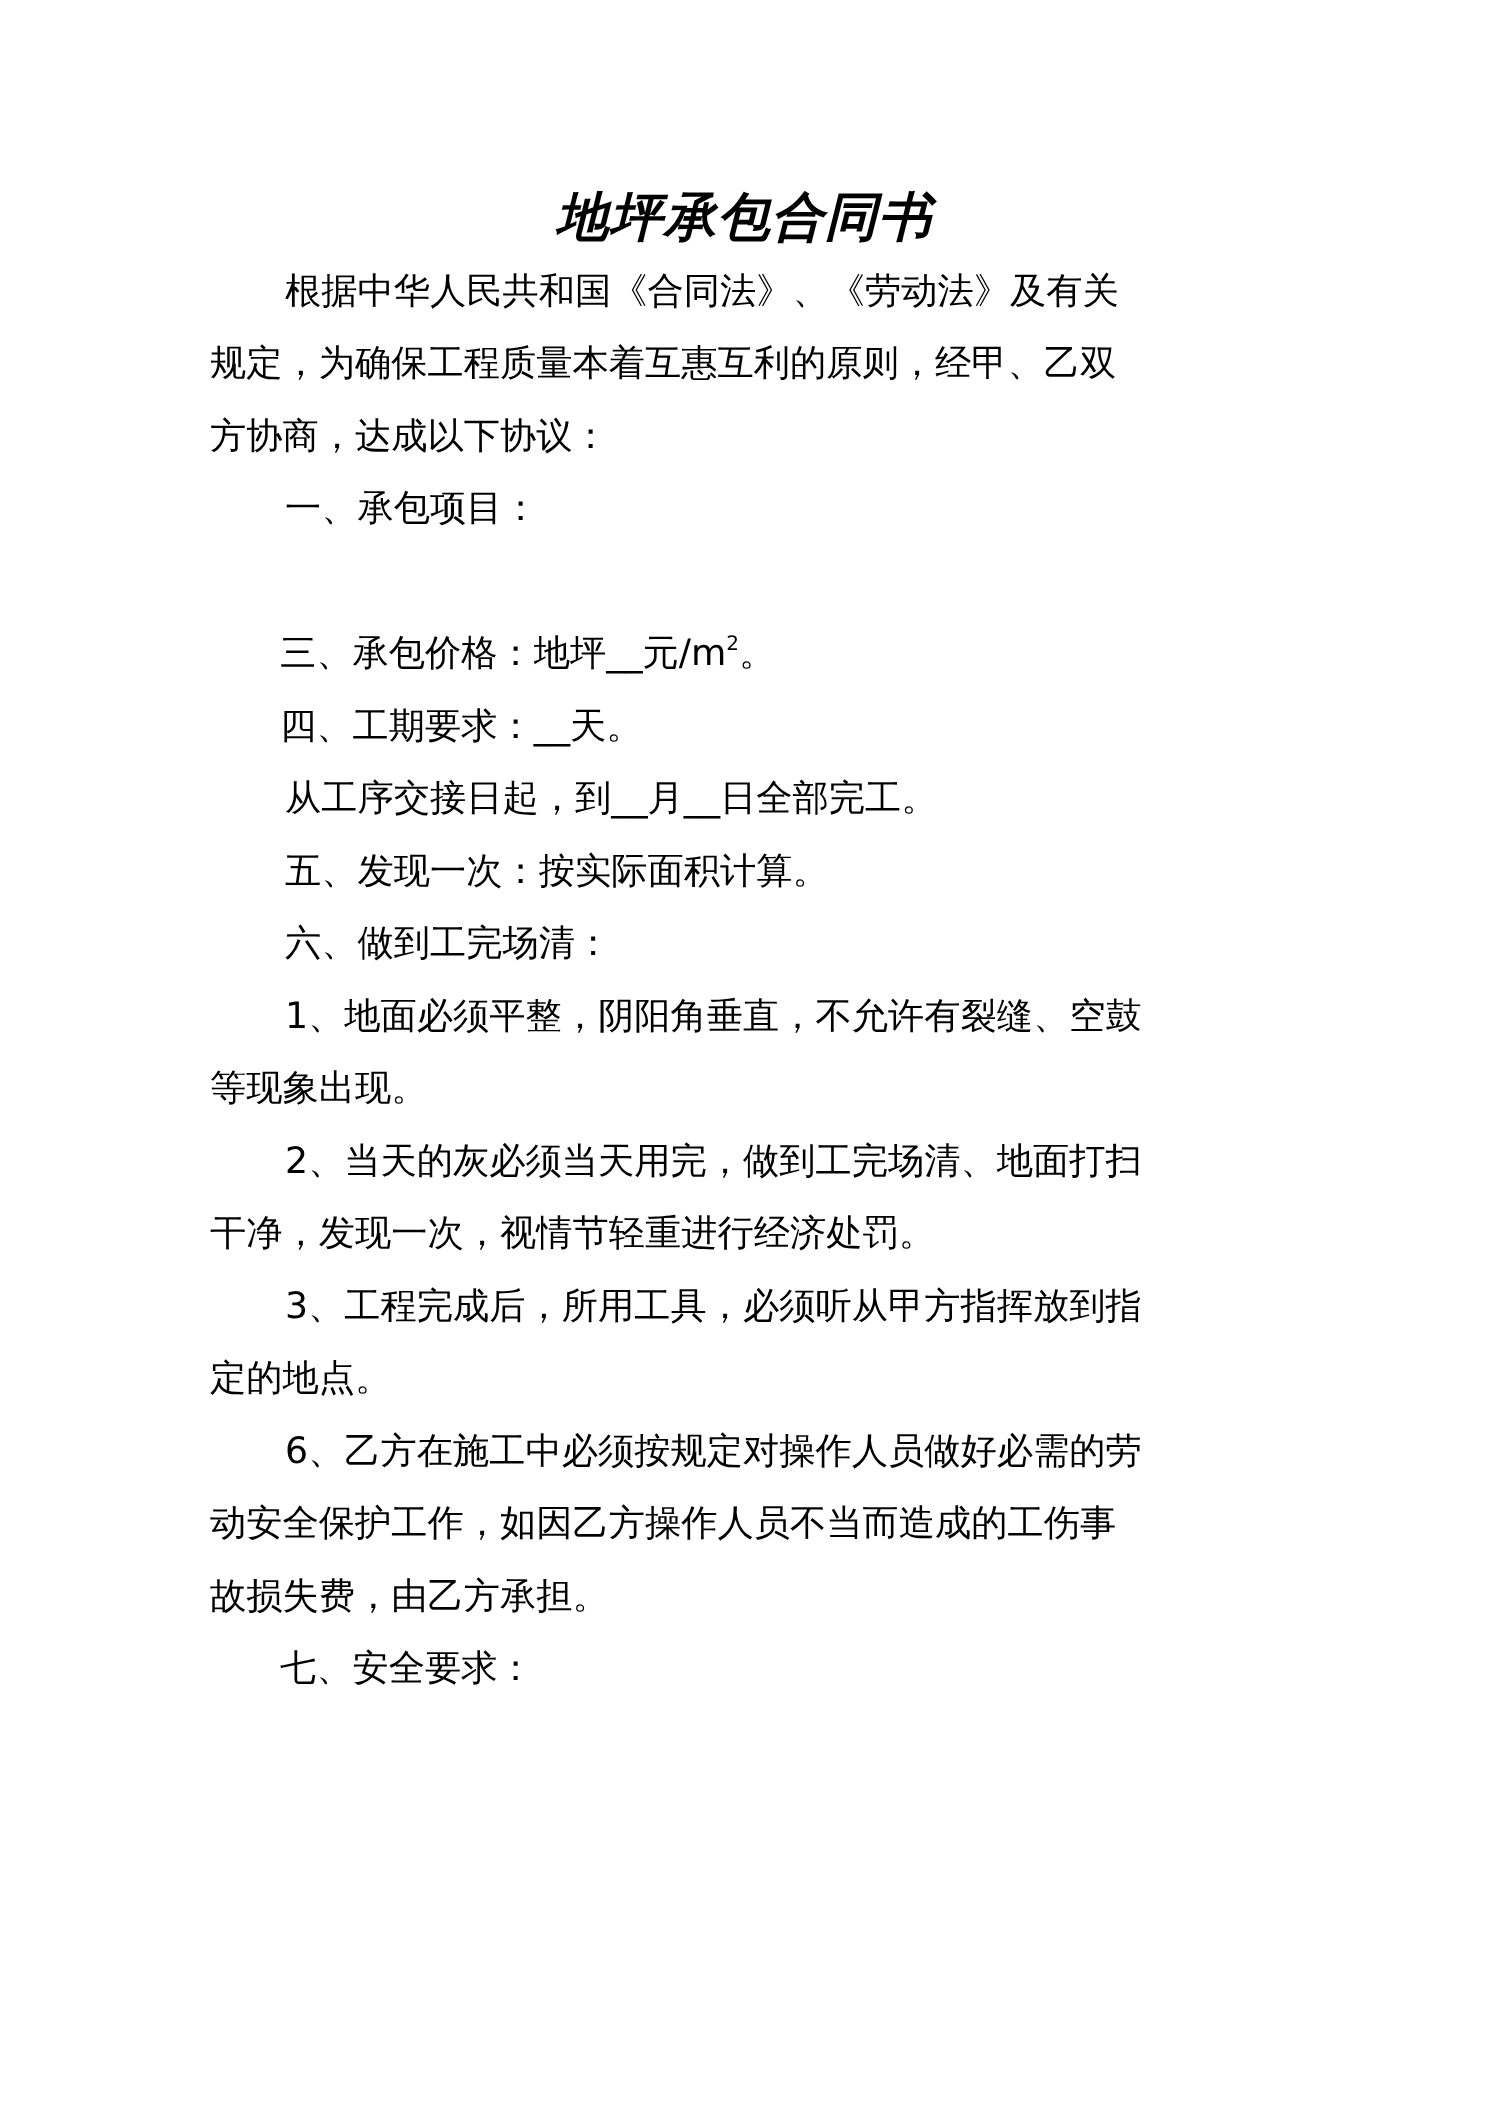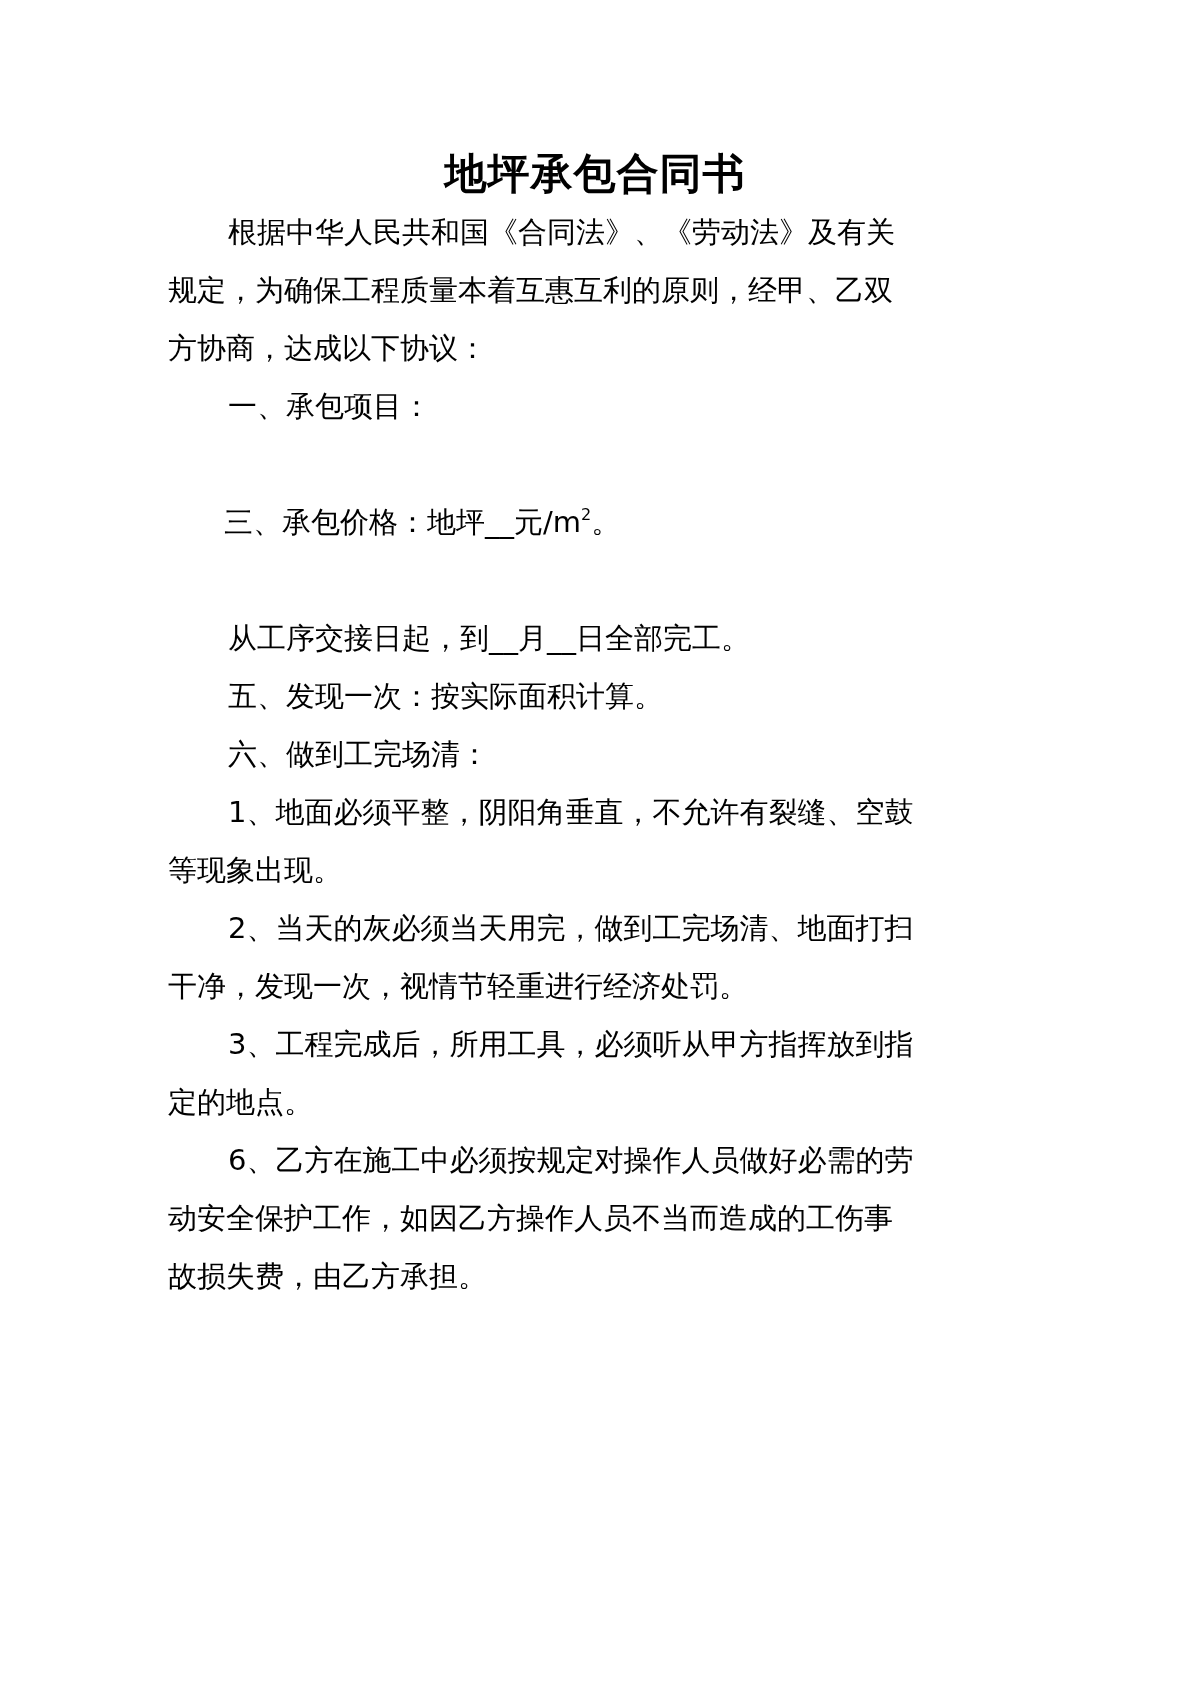--- a/index.html
+++ b/index.html
@@ -1,43 +1,45 @@
 <!DOCTYPE html>
 <html><head>
   <meta charset="utf-8">
   <style>
     html, body { margin: 0; padding: 0; background: #ffffff; }
     body { width: 1190px; height: 1683px; position: relative; overflow: hidden;
            font-family: "DejaVu Sans", "Liberation Sans", sans-serif; color: #000; }
     .page { position: absolute; left: 0; top: 0; width: 1190px; height: 1683px; }
     .title { position: absolute; left: 0; width: 1190px; top: 150px; text-align: center;
              font-family: "DejaVu Serif", "Liberation Serif", serif; font-weight: bold;
-             font-size: 42px; letter-spacing: 1px; line-height: 48px; }
+             font-size: 42px; letter-spacing: 1px; line-height: 48px; font-style: italic; }
     .line { position: absolute; font-size: 29px; line-height: 40px; white-space: nowrap; }
     .ind { left: 228px; }
     .ind2 { left: 224px; }
     .noind { left: 168px; }
     sup { font-size: 16px; vertical-align: 12px; line-height: 0; }
   </style>
 </head>
 <body>
 
 <div class="page">
   <div class="title">地坪承包合同书</div>
 
   <div class="line ind" style="top:212px">根据中华人民共和国《合同法》、《劳动法》及有关</div>
   <div class="line noind" style="top:270px">规定，为确保工程质量本着互惠互利的原则，经甲、乙双</div>
   <div class="line noind" style="top:328px">方协商，达成以下协议：</div>
   <div class="line ind" style="top:386px">一、承包项目：</div>
   <div class="line ind2" style="top:502px"><span>三、承包价格：地坪__元/m</span><sup>2</sup><span>。</span></div>
+  <div class="line ind2" style="top:560px">四、工期要求：__天。</div>
   <div class="line ind" style="top:618px">从工序交接日起，到__月__日全部完工。</div>
   <div class="line ind" style="top:676px">五、发现一次：按实际面积计算。</div>
   <div class="line ind" style="top:734px">六、做到工完场清：</div>
   <div class="line ind" style="top:792px">1、地面必须平整，阴阳角垂直，不允许有裂缝、空鼓</div>
   <div class="line noind" style="top:850px">等现象出现。</div>
   <div class="line ind" style="top:908px">2、当天的灰必须当天用完，做到工完场清、地面打扫</div>
   <div class="line noind" style="top:966px">干净，发现一次，视情节轻重进行经济处罚。</div>
   <div class="line ind" style="top:1024px">3、工程完成后，所用工具，必须听从甲方指挥放到指</div>
   <div class="line noind" style="top:1082px">定的地点。</div>
   <div class="line ind" style="top:1140px">6、乙方在施工中必须按规定对操作人员做好必需的劳</div>
   <div class="line noind" style="top:1198px">动安全保护工作，如因乙方操作人员不当而造成的工伤事</div>
   <div class="line noind" style="top:1256px">故损失费，由乙方承担。</div>
+  <div class="line ind2" style="top:1314px">七、安全要求：</div>
 </div>
 
 </body></html>

